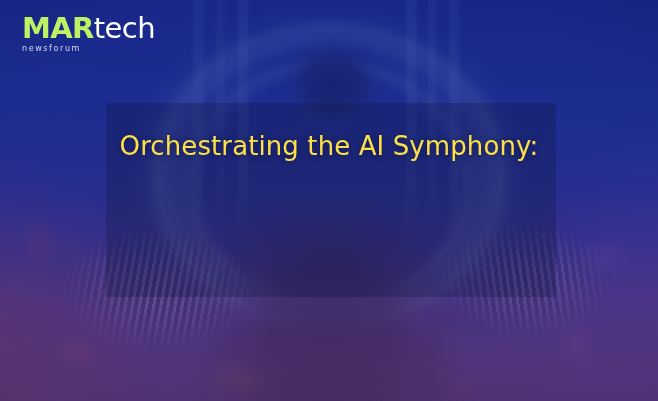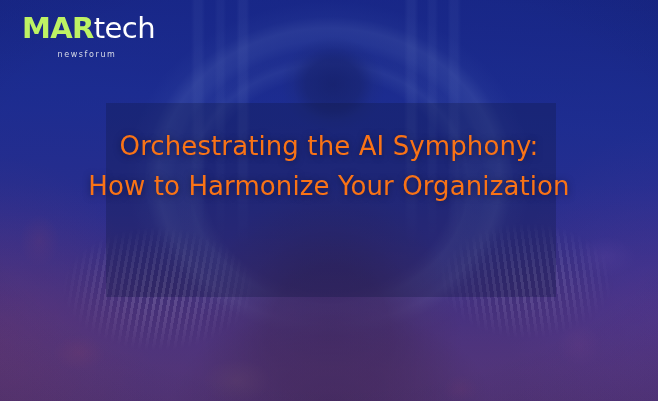--- a/index.html
+++ b/index.html
@@ -180,39 +180,39 @@
     font-family: "DejaVu Sans", sans-serif;
     font-size: 29px;
     font-weight: 700;
     line-height: 1;
     letter-spacing: -0.6px;
     white-space: nowrap;
   }
   .logo-mar { color: #bef264; }
   .logo-tech { color: #ffffff; font-weight: 400; }
   .logo-tag {
-    margin-top: 7px;
-    text-align: center;
+    margin-top: 1px;
+    text-align: left;
     padding-right: 2px;
     font-family: "DejaVu Sans", sans-serif;
     font-size: 8px;
     font-weight: 400;
     letter-spacing: 1.6px;
     color: #d9dce8;
     white-space: nowrap;
   }
 
   
   .headline {
     position: absolute;
     left: 0;
     right: 0;
     top: 126px;
     text-align: center;
-    color: #f97316;
+    color: #fde047;
     font-family: "DejaVu Sans", sans-serif;
     font-size: 26px;
     font-weight: 400;
     line-height: 40px;
     letter-spacing: 0.1px;
     text-shadow: 0 1px 7px rgba(8,12,44,0.55);
     user-select: none;
   }
   .headline-line { display: block; white-space: nowrap; }
 </style>
@@ -238,16 +238,15 @@
 
   <div class="text-plate"></div>
 
   <div class="logo">
     <div class="logo-word"><span class="logo-mar">MAR</span><span class="logo-tech">tech</span></div>
     <div class="logo-tag">newsforum</div>
   </div>
 
   <div class="headline">
     <span class="headline-line">Orchestrating the AI Symphony:</span>
-    <span class="headline-line">How to Harmonize Your Organization</span>
   </div>
 
 </div>
 
 </body></html>

